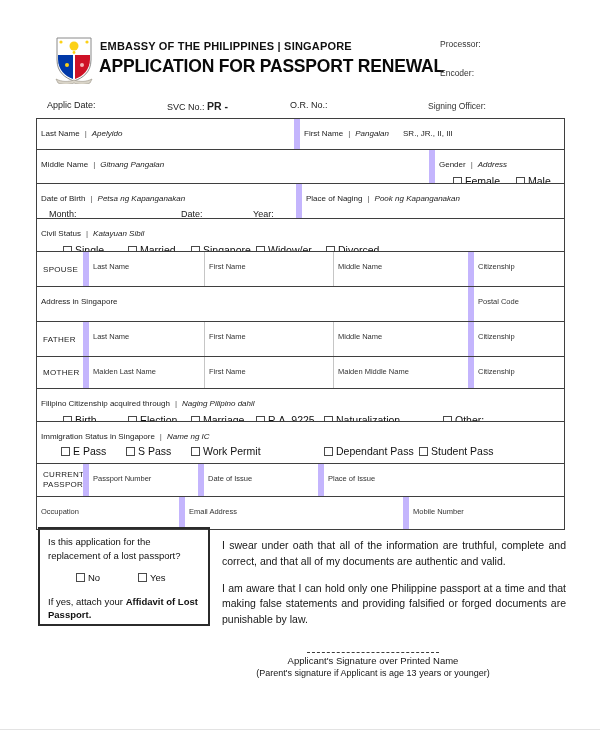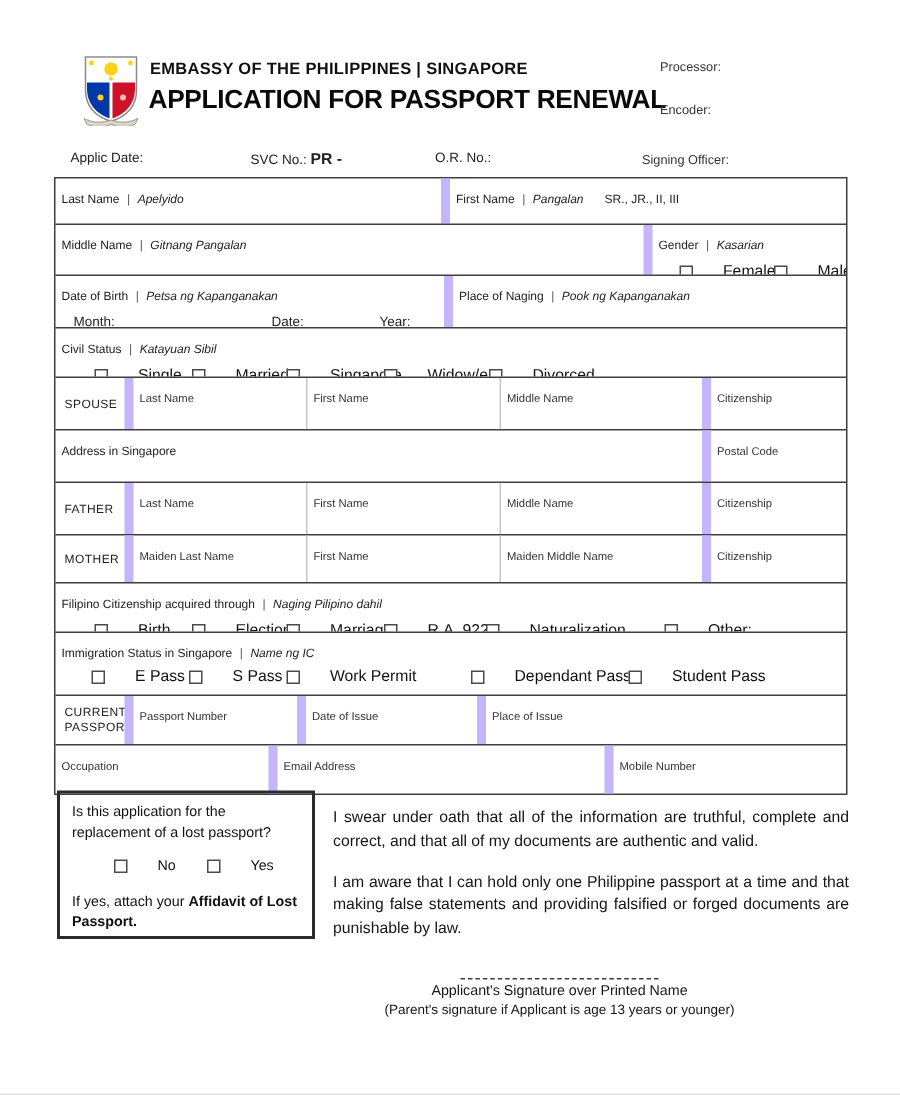--- a/index.html
+++ b/index.html
@@ -29,21 +29,21 @@
   .cell { position:relative; padding:3px 4px; overflow:hidden; }
   .cell.bl { border-left:6px solid #c4b5fd; }
   .cell.fl { border-left:1px solid #c6c6c6; }
   .lbl { font-size:8px; color:#222; }
   .fil { font-size:8px; font-style:italic; color:#222; }
   .sep { font-size:8px; color:#555; padding:0 5px; }
   .suffix { font-size:8px; color:#222; padding-left:14px; }
   .colhead { font-size:7.5px; color:#333; }
   .sect { font-size:8px; color:#222; letter-spacing:.3px; display:flex; align-items:center; padding:3px 2px 3px 6px; }
   .optline { position:relative; height:15px; margin-top:4px; }
-  .opt { position:absolute; top:0; display:flex; align-items:center; gap:20px; white-space:nowrap; }
+  .opt { position:absolute; top:0; display:flex; align-items:center; gap:3px; white-space:nowrap; }
   .cb { width:9px; height:9px; border:1px solid #4a4a4a; background:#fff; flex:0 0 auto; }
   .opt-label { font-size:10.5px; color:#111; }
   .sublabel { font-size:9px; color:#222; position:absolute; top:0; }
 
   
   .lost-box { position:absolute; left:38px; top:527px; width:172px; height:99px; border:2px solid #2b2b2b; padding:6px 8px; }
   .lost-q { font-size:9.5px; color:#111; line-height:1.45; }
   .lost-opts { position:relative; height:14px; margin-top:9px; }
   .lost-note { font-size:9.5px; color:#111; line-height:1.4; margin-top:9px; }
   .lost-note b { font-weight:bold; }
@@ -92,21 +92,21 @@
       <div class="cell bl" style="flex:1">
         <span class="lbl">First Name</span><span class="sep">|</span><span class="fil">Pangalan</span><span class="suffix">SR., JR., II, III</span>
       </div>
     </div>
 
     <div class="frow" style="height:34px">
       <div class="cell" style="width:392px">
         <span class="lbl">Middle Name</span><span class="sep">|</span><span class="fil">Gitnang Pangalan</span>
       </div>
       <div class="cell bl" style="flex:1">
-        <span class="lbl">Gender</span><span class="sep">|</span><span class="fil">Kasarian</span>
+        <span class="lbl">Gender</span><span class="sep">|</span><span class="fil">Address</span>
         <div class="optline">
           <span class="opt" style="left:14px">
               <span class="cb"></span>
               <span class="opt-label">Female</span>
             </span>
           <span class="opt" style="left:77px">
               <span class="cb"></span>
               <span class="opt-label">Male</span>
             </span>
         </div>
@@ -225,21 +225,21 @@
               <span class="opt-label">E Pass</span>
             </span>
           <span class="opt" style="left:85px">
               <span class="cb"></span>
               <span class="opt-label">S Pass</span>
             </span>
           <span class="opt" style="left:150px">
               <span class="cb"></span>
               <span class="opt-label">Work Permit</span>
             </span>
-          <span class="opt" style="left:273px">
+          <span class="opt" style="left:283px">
               <span class="cb"></span>
               <span class="opt-label">Dependant Pass</span>
             </span>
           <span class="opt" style="left:378px">
               <span class="cb"></span>
               <span class="opt-label">Student Pass</span>
             </span>
         </div>
         <div class="optline" style="margin-top:2px">
           <span class="opt" style="left:20px">

